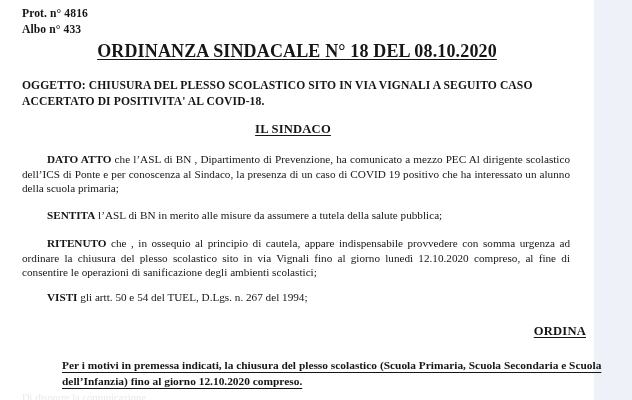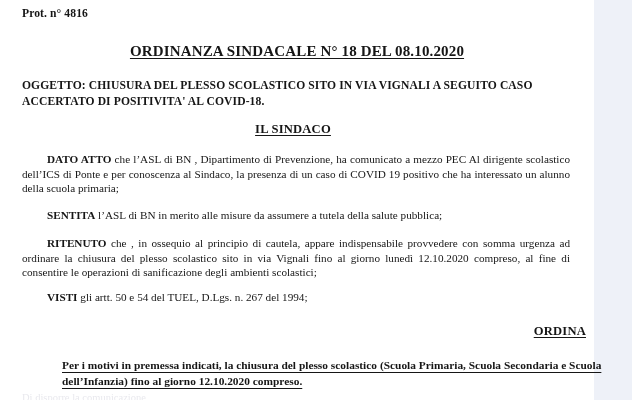--- a/index.html
+++ b/index.html
@@ -61,21 +61,21 @@
     font-size: 11.6px;
     line-height: 15.5px;
     letter-spacing: 0.1px;
   }
   .title-main {
     left: 0;
     top: 44px;
     width: 594px;
     text-align: center;
     font-weight: bold;
-    font-size: 15px;
+    font-size: 18px;
     letter-spacing: 0.15px;
   }
   .title-main .u { text-decoration: underline; text-underline-offset: 2px; }
   .oggetto {
     left: 22px;
     top: 78px;
     width: 548px;
     font-weight: bold;
     font-size: 11.6px;
     line-height: 16px;
@@ -130,20 +130,21 @@
 
 <div id="page">
 
   <div id="right-band"></div>
 
 
   <div id="content">
 
     <div class="doc-text head-block">
       <div>Prot. n° 4816</div>
+      <div>Albo n° 433</div>
     </div>
 
     <div class="doc-text title-main">
       <span class="u">ORDINANZA SINDACALE N° 18 DEL 08.10.2020</span>
     </div>
 
     <div class="doc-text oggetto">OGGETTO: CHIUSURA DEL PLESSO SCOLASTICO SITO IN VIA VIGNALI A SEGUITO CASO ACCERTATO DI POSITIVITA' AL COVID-18.</div>
 
     <div class="doc-text section-head" id="head-sindaco">
       <span class="u">IL SINDACO</span>

